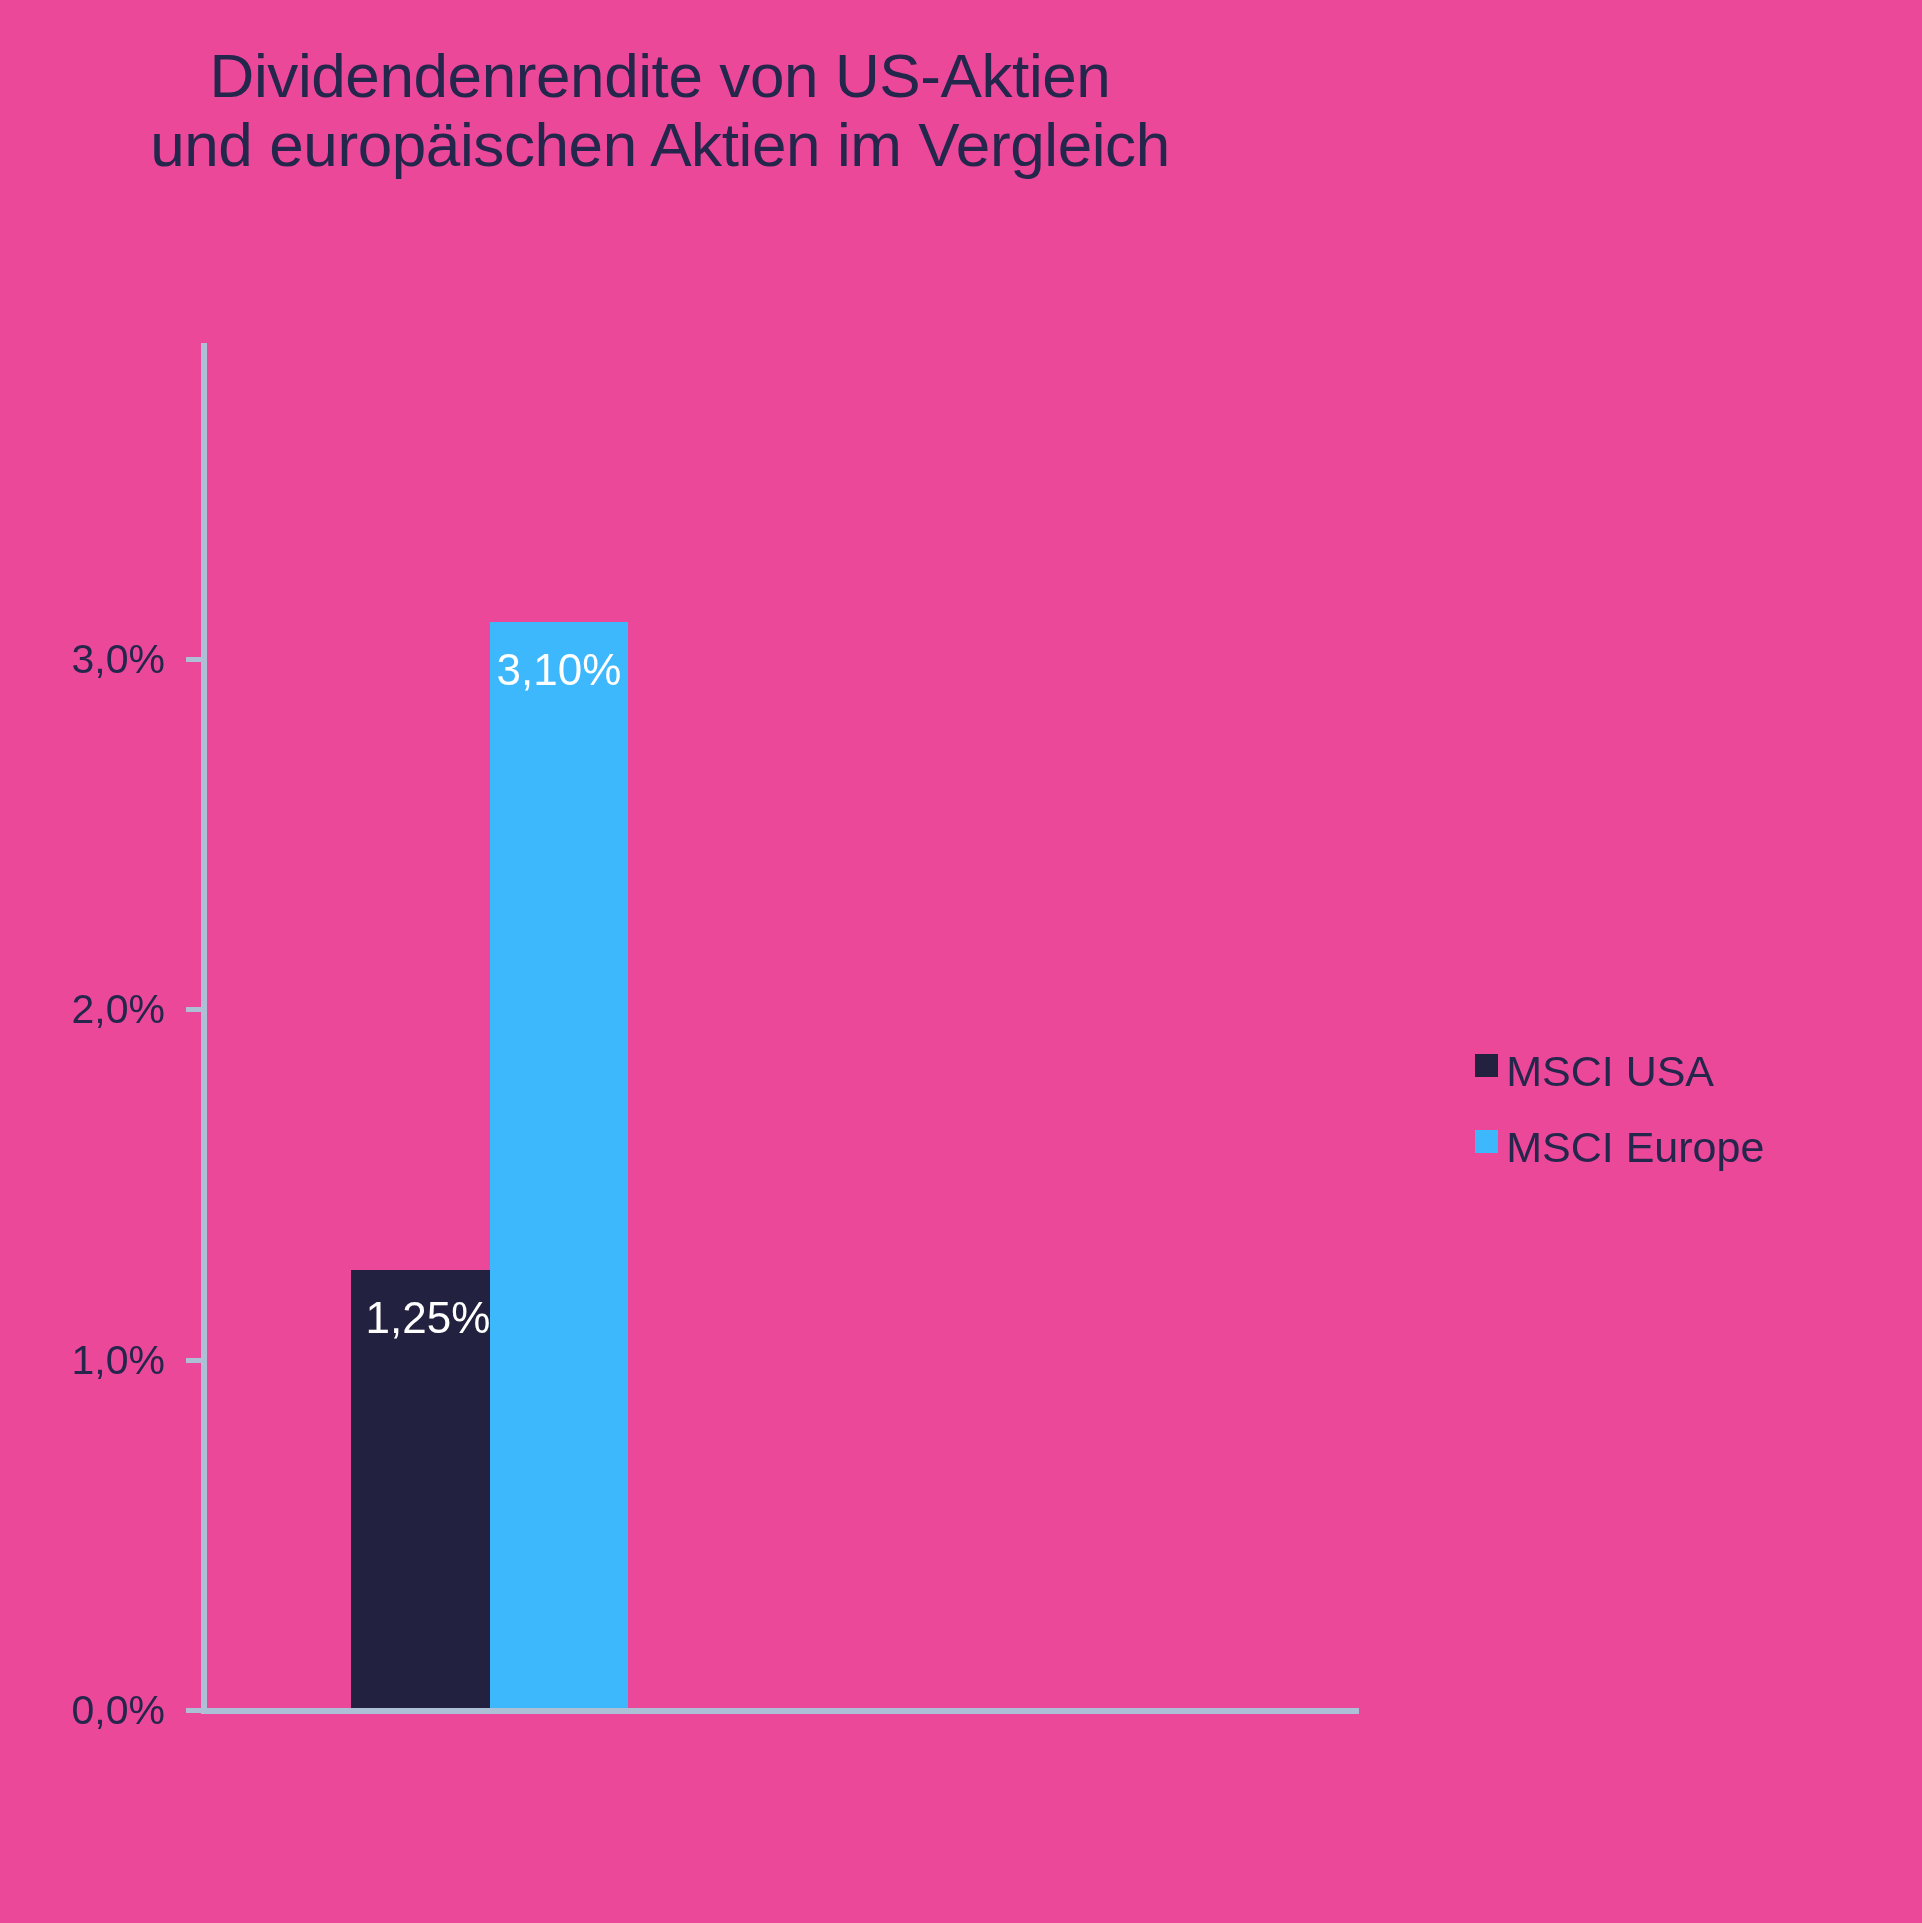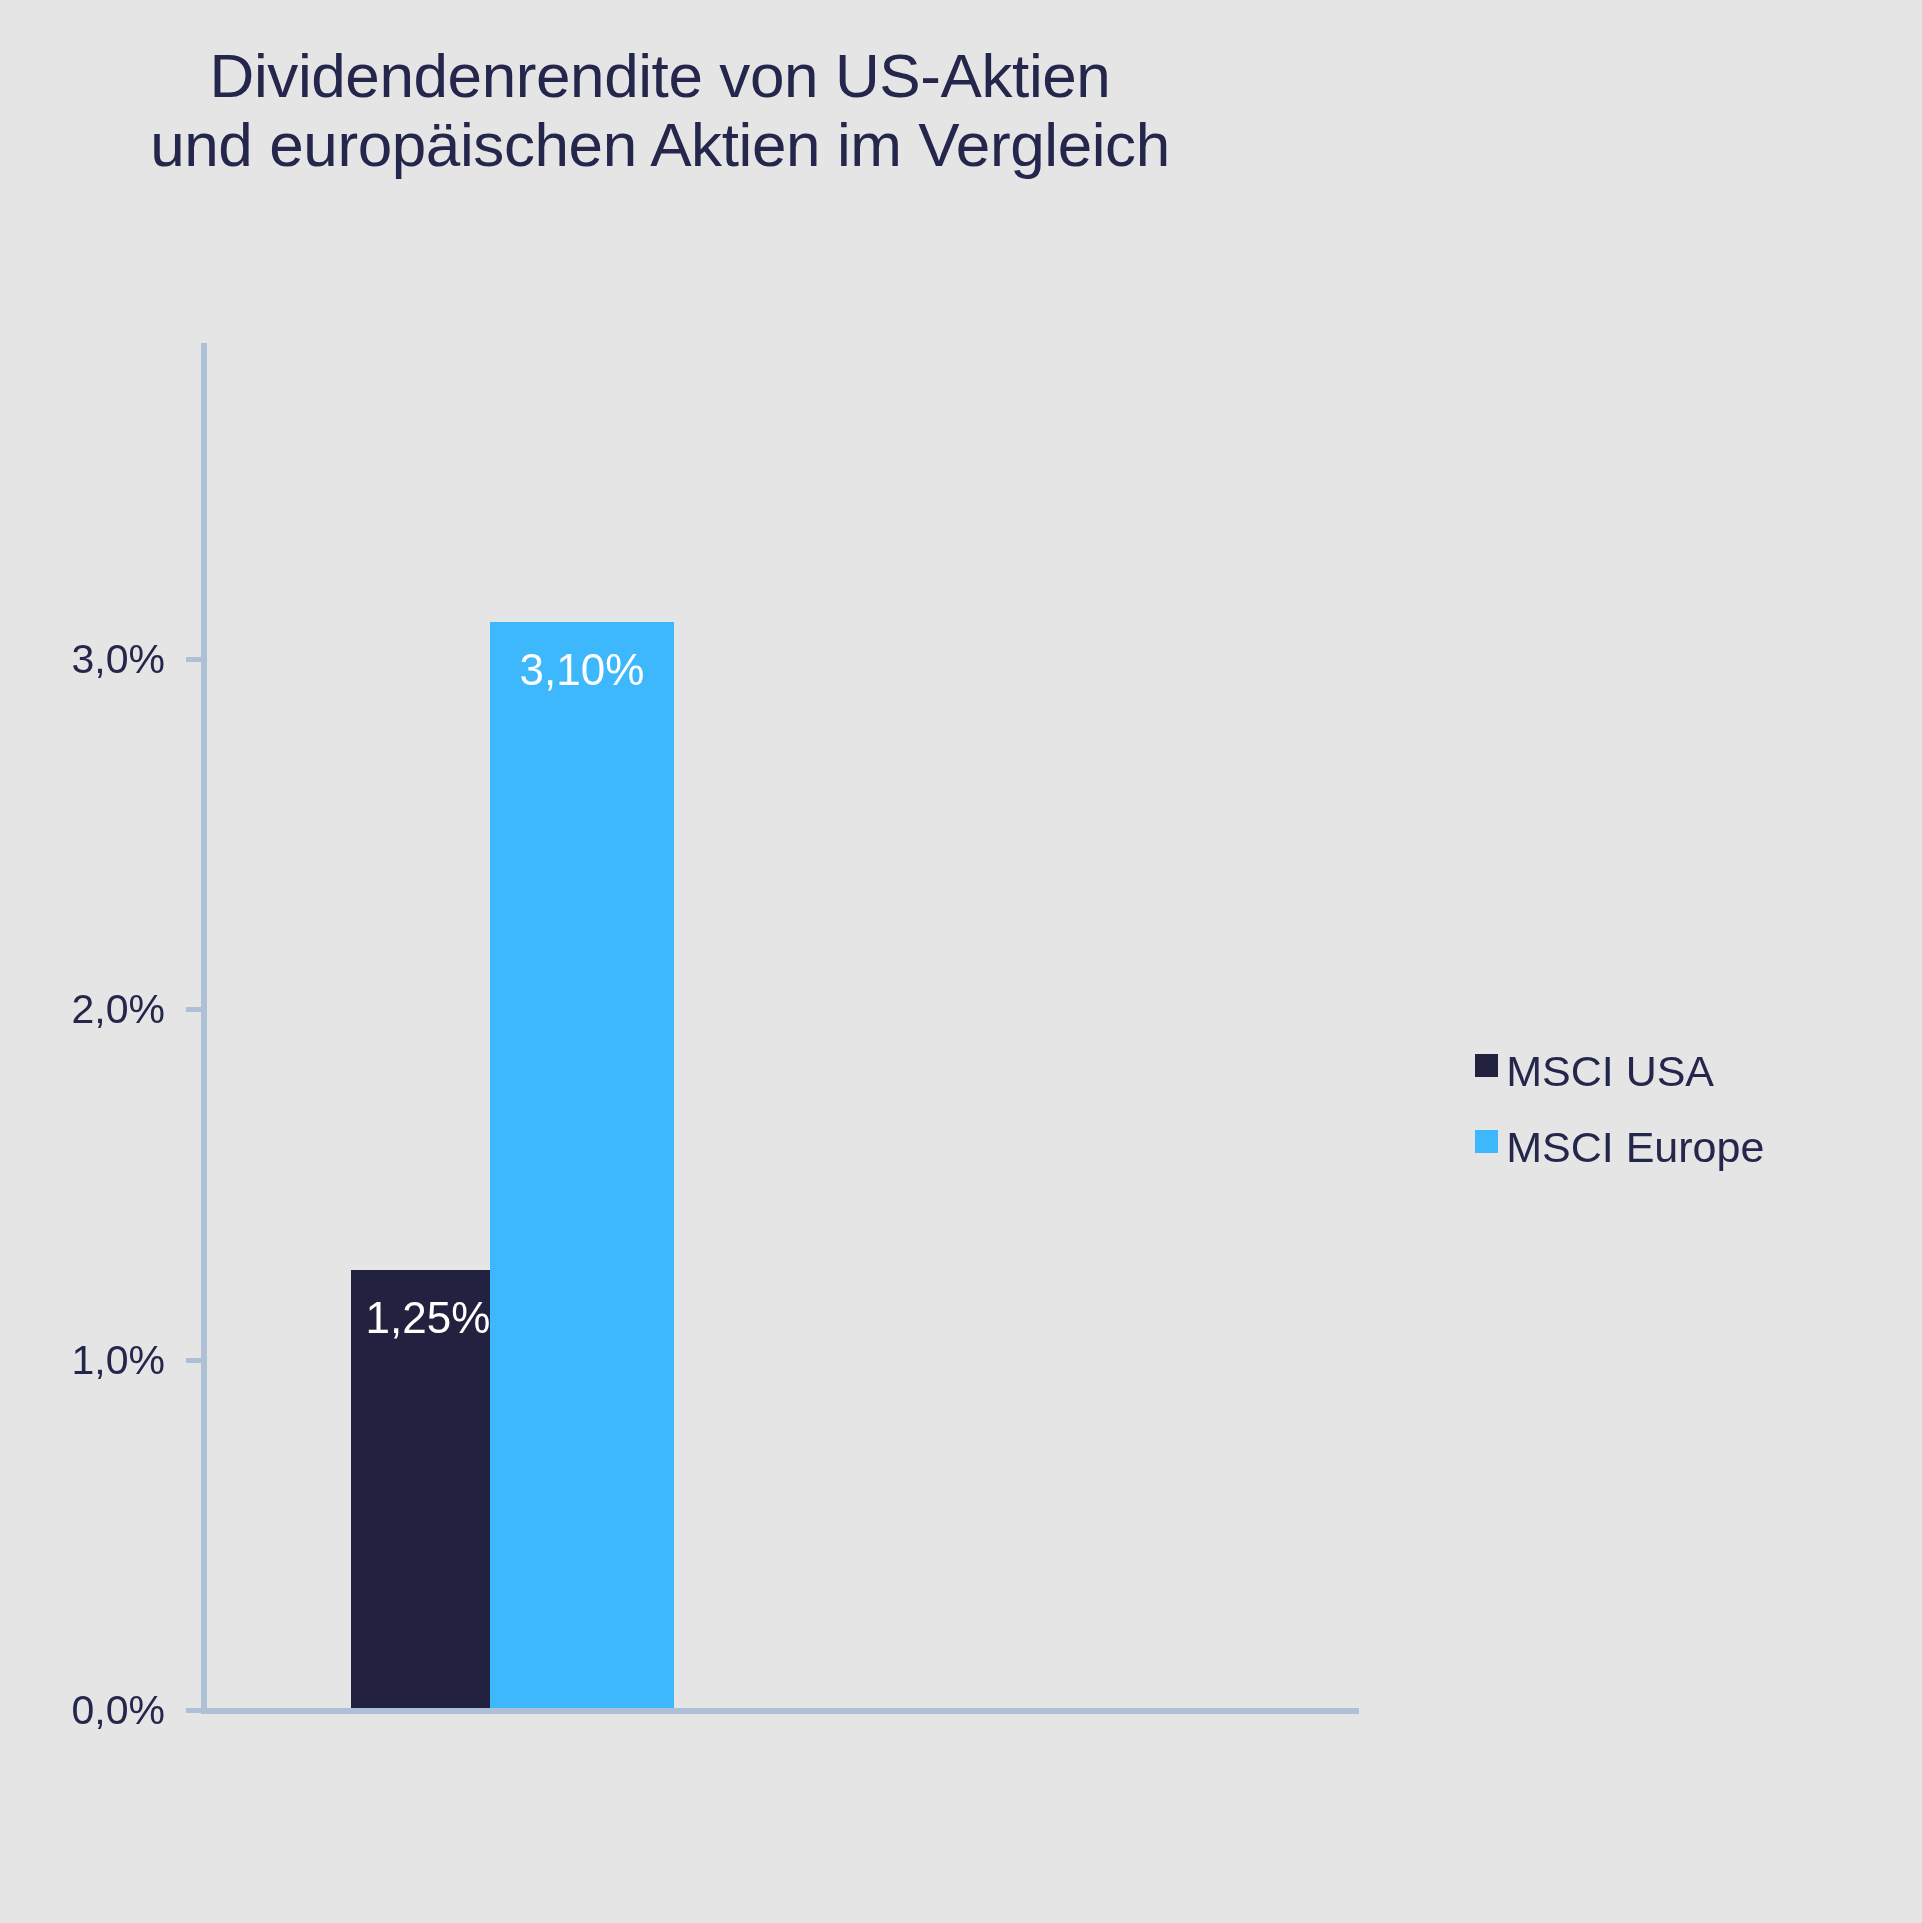--- a/index.html
+++ b/index.html
@@ -10,21 +10,21 @@
   body {
     width: 1923px;
     height: 1924px;
     font-family: "Liberation Sans", sans-serif;
     overflow: hidden;
   }
   #chart-root {
     position: relative;
     width: 1923px;
     height: 1924px;
-    background: #e5e5e5;
+    background: #ec4899;
   }
 
   
   .chart-title {
     position: absolute;
     left: 0;
     top: 41px;
     width: 2040px;
     text-align: center;
     color: #24264c;
@@ -158,21 +158,21 @@
 
     <div class="y-tick-label" style="top:625px;">3,0%</div>
     <div class="y-tick-label" style="top:975px;">2,0%</div>
     <div class="y-tick-label" style="top:1326px;">1,0%</div>
     <div class="y-tick-label" style="top:1676px;">0,0%</div>
 
     <div class="bar" style="left:351px; top:1256px; width:138px; height:438px; background:#222240;padding-left:16px;">
       <div class="bar-label" style="top:26px;">1,25%</div>
     </div>
 
-    <div class="bar" style="left:490px; top:608px; width:160px; height:1086px; background:#3db8fd;padding-left:24px;">
+    <div class="bar" style="left:490px; top:608px; width:138px; height:1086px; background:#3db8fd;">
       <div class="bar-label" style="top:26px;">3,10%</div>
     </div>
 
 
     <div class="legend">
       <div class="legend-row">
         <span class="legend-swatch" style="background:#222240;"></span>
         <span class="legend-text">MSCI USA</span>
       </div>
       <div class="legend-row">

